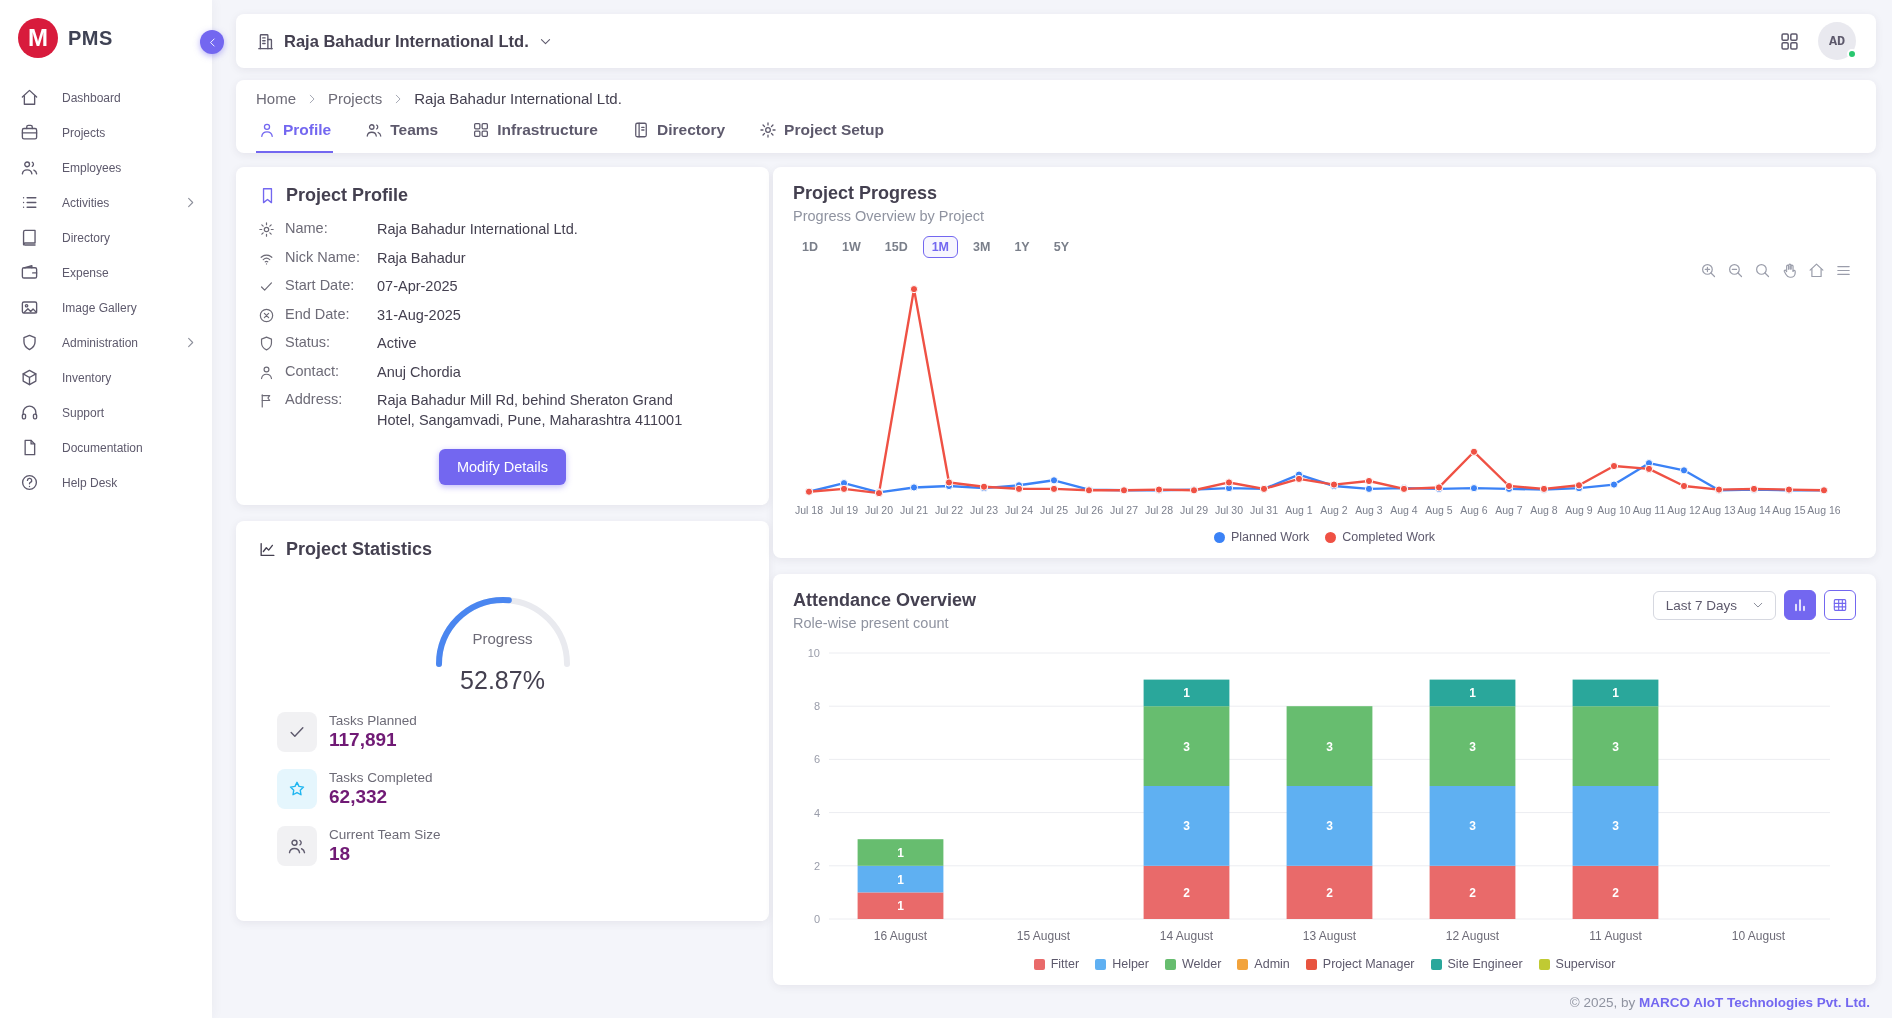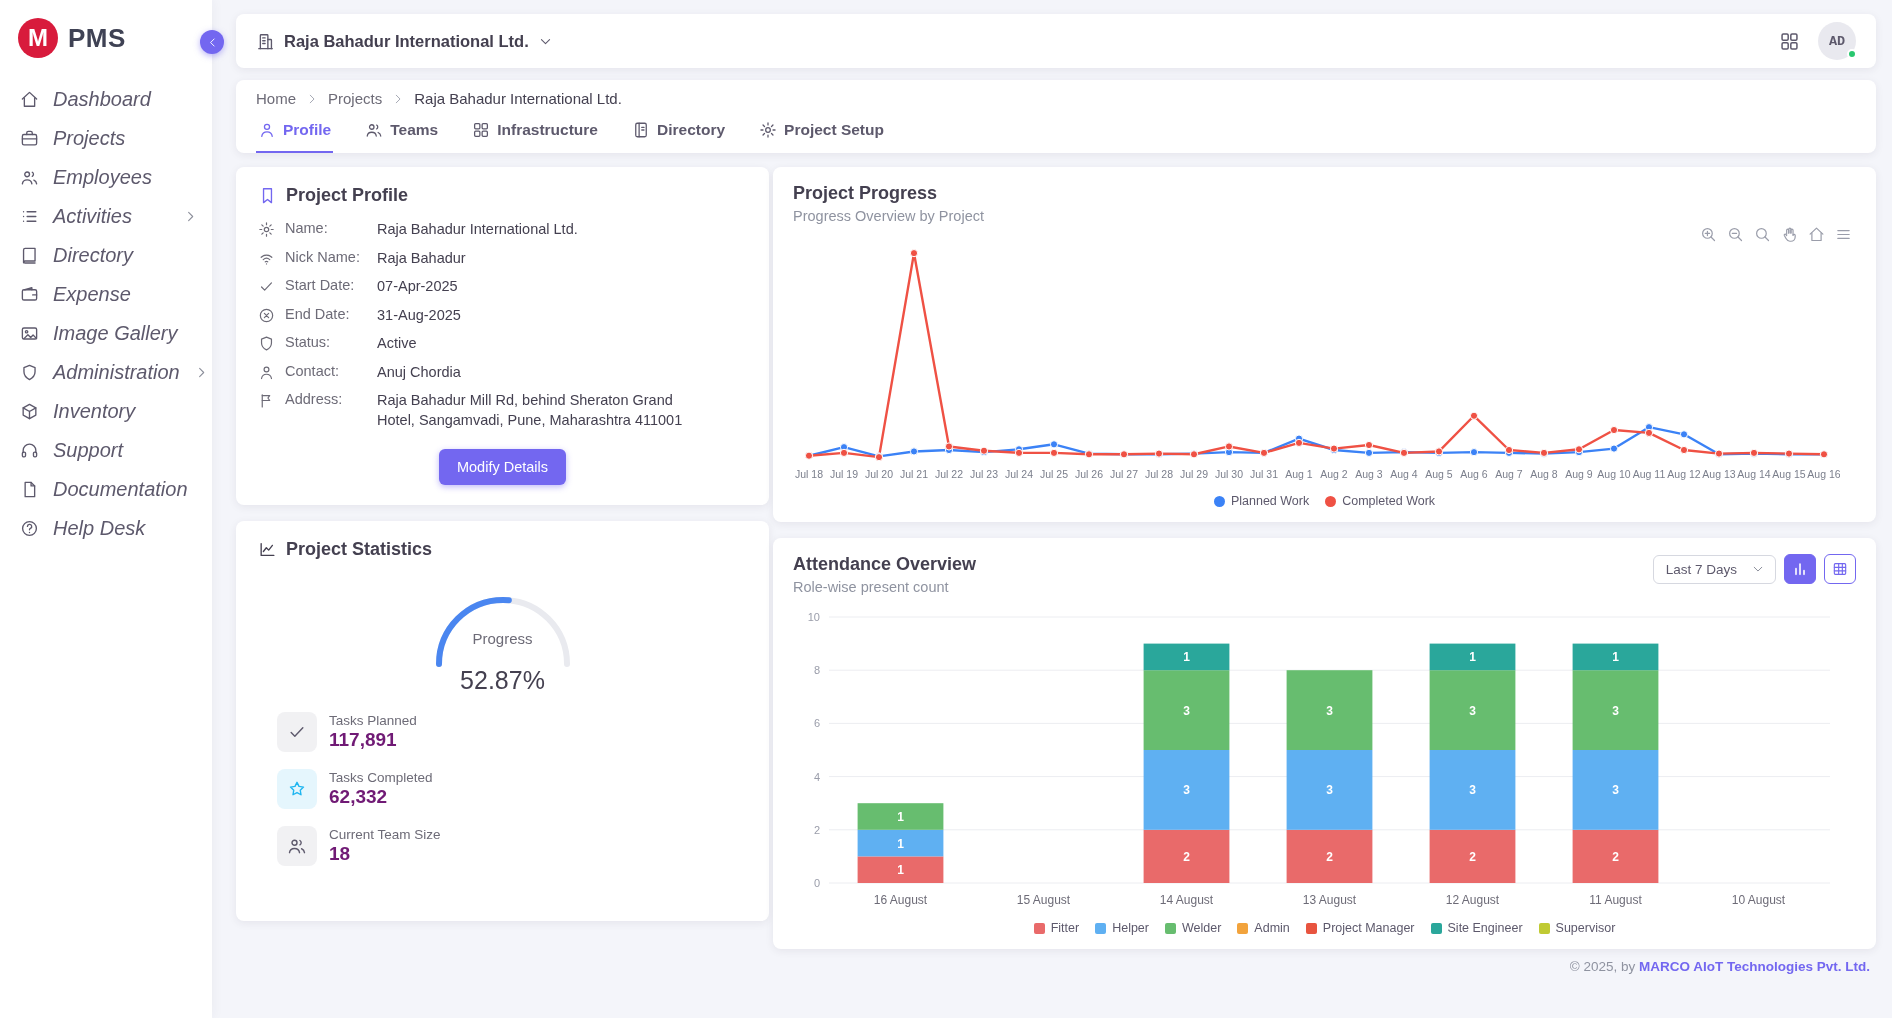--- a/index.html
+++ b/index.html
@@ -5,23 +5,23 @@
   * { box-sizing: border-box; margin: 0; padding: 0; }
   html,body { width:1892px; height:1018px; overflow:hidden; background:#f4f5fa;
     font-family:"Liberation Sans", sans-serif; color:#5d596c; }
 
   
   .sidebar { position:fixed; left:0; top:0; bottom:0; width:212px; background:#fff;
     box-shadow:0 0 12px rgba(47,43,61,.06); z-index:5; }
   .logo-row { display:flex; align-items:center; gap:10px; padding:18px 16px 22px 18px; cursor:pointer; }
   .logo-mark { width:40px; height:40px; border-radius:50%; background:var(--logo-red,#d81b3c);
     color:#fff; font-weight:bold; font-size:24px; display:flex; align-items:center; justify-content:center; }
-  .logo-text { font-size:26px; font-weight:bold; color:#3f4254; letter-spacing:.5px; }
-  .nav-item { display:flex; align-items:center; gap:14px; padding:8px 14px 8px 20px;
-    font-size:20px; color:#5d596c; cursor:pointer;font-style:italic; }
+  .logo-text { font-size:20px; font-weight:bold; color:#3f4254; letter-spacing:.5px; }
+  .nav-item { display:flex; align-items:center; gap:23px; padding:8px 14px 8px 20px;
+    font-size:12px; color:#5d596c; cursor:pointer; }
   .nav-item .icon { width:19px; height:19px; color:#5d596c; flex:0 0 auto; }
   .nav-item .chev { margin-left:auto; width:15px; height:15px; color:#8b8e9a; }
   .icon svg { width:100%; height:100%; display:block; }
 
   .collapse-btn { position:fixed; left:200px; top:30px; width:24px; height:24px; border-radius:50%;
     background:var(--primary,#7367f0); color:#fff; border:none; font-size:15px; line-height:1;
     display:flex; align-items:center; justify-content:center; cursor:pointer; z-index:9;
     box-shadow:0 2px 6px rgba(115,103,240,.5); }
   .collapse-btn .icon{ width:13px; height:13px; }
 
@@ -518,20 +518,29 @@
             <div class="svalue">18</div>
           </div>
         </div>
       </section>
     </div>
 
     <div class="col-right">
       <section class="card chart-card">
         <h2 style="font-size:18px;color:#444050">Project Progress</h2>
         <div class="sub">Progress Overview by Project</div>
+        <div class="range-row">
+          <span class="range-btn">1D</span>
+          <span class="range-btn">1W</span>
+          <span class="range-btn">15D</span>
+          <span class="range-btn active">1M</span>
+          <span class="range-btn">3M</span>
+          <span class="range-btn">1Y</span>
+          <span class="range-btn">5Y</span>
+        </div>
         <div class="chart-area">
           <div class="apex-toolbar">
             <span class="icon">
                 <svg viewBox="0 0 24 24" fill="none" stroke="currentColor" stroke-width="1.7" stroke-linecap="round" stroke-linejoin="round">
                   <circle cx="10.5" cy="10.5" r="6.8"></circle>
                   <path d="m15.5 15.5 5 5"></path>
                   <path d="M7.5 10.5h6M10.5 7.5v6"></path>
                 </svg>
               </span>
             <span class="icon">

